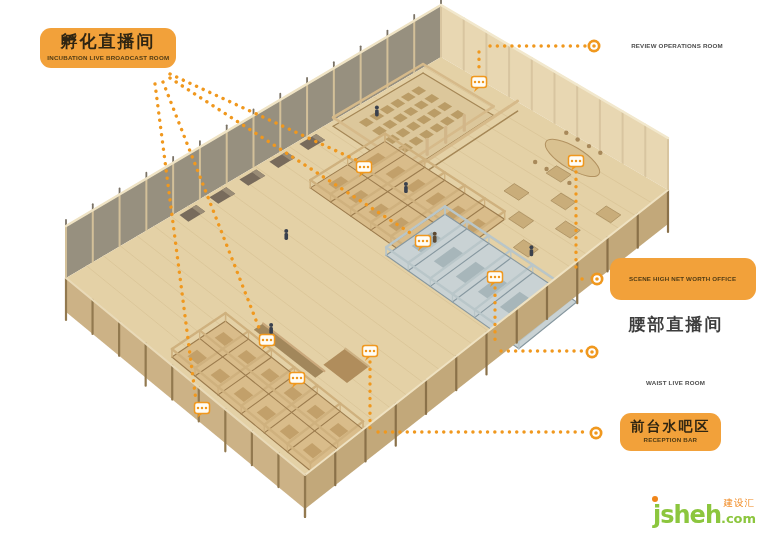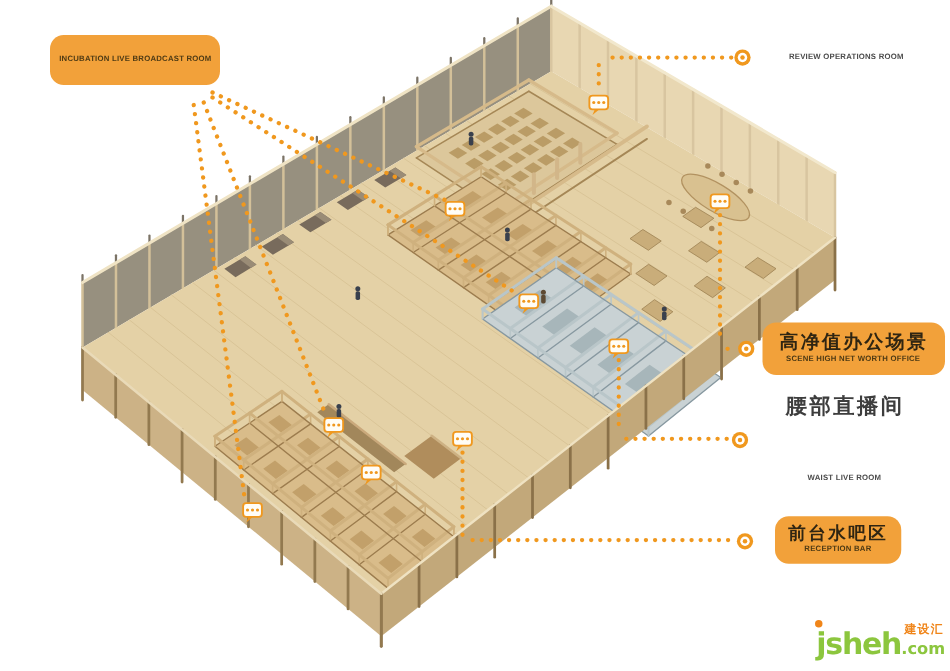--- a/index.html
+++ b/index.html
@@ -13,21 +13,21 @@
   .lbl .en{font-weight:700;font-size:10px;color:#4F3B15;white-space:nowrap;transform:scale(0.62);transform-origin:50% 50%;letter-spacing:0.3px;}
   .lbl-plain .cn{color:#3D3D3D;}
   .lbl-plain .en{color:#4C4C4C;}
   .cn-lg{font-size:17px;}
   .cn-md{font-size:15px;}
   .cn-sm{font-size:14px;}
   .wm{position:absolute;right:5px;bottom:8px;width:112px;height:30px;}
   .wm-main{position:absolute;left:10px;bottom:0;font-weight:800;font-size:24px;color:#8CC63E;
            font-family:"DejaVu Sans",sans-serif;letter-spacing:-1px;}
   .wm-tld{font-size:13px;font-weight:700;letter-spacing:0;}
-  .wm-cn{position:absolute;right:0;top:-2px;font-size:9.5px;font-weight:700;color:#F08519;letter-spacing:1px;}
+  .wm-cn{position:absolute;right:0;top:-2px;font-size:9.5px;font-weight:400;color:#F08519;letter-spacing:1px;}
   .wm-dot{position:absolute;left:9px;top:-3px;width:6px;height:6px;border-radius:50%;background:#F08519;}
 </style>
 </head>
 <body>
 
 <div class="stage">
 
   <svg id="plan" width="760" height="537" viewBox="0 0 760 537">
       <g>
         <polygon points="66.0,278.0 441.0,57.0 441.0,5.0 66.0,226.0" fill="#97907F"></polygon>
@@ -469,29 +469,29 @@
           <path d="M -3 4 L -5 9 L 1 4 Z" fill="#F0981E"></path>
           <rect x="-7.5" y="-6.5" width="15" height="11" rx="2.5" fill="#FFFDF6" stroke="#F0981E" stroke-width="1.5"></rect>
           <circle cx="-4" cy="-1" r="1.25" fill="#F0981E"></circle>
           <circle cx="0" cy="-1" r="1.25" fill="#F0981E"></circle>
           <circle cx="4" cy="-1" r="1.25" fill="#F0981E"></circle>
         </g>
       </g>
     </svg>
 
   <div class="lbl lbl-box" style="left:40px;top:28px;width:136px;height:40px;">
+    <span class="cn cn-lg">孵化直播间</span>
     <span class="en">INCUBATION LIVE BROADCAST ROOM</span>
   </div>
 
   <div class="lbl lbl-plain" style="left:606px;top:29px;width:142px;height:34px;">
     <span class="en">REVIEW OPERATIONS ROOM</span>
   </div>
 
   <div class="lbl lbl-box" style="left:610px;top:258px;width:146px;height:42px;">
-    <span class="cn cn-md">高净值办公场景</span>
     <span class="en">SCENE HIGH NET WORTH OFFICE</span>
   </div>
 
   <div class="lbl lbl-plain" style="left:612px;top:335px;width:128px;height:33px;gap:42px;">
     <span class="cn cn-lg">腰部直播间</span>
     <span class="en">WAIST LIVE ROOM</span>
   </div>
 
   <div class="lbl lbl-box" style="left:620px;top:413px;width:101px;height:38px;">
     <span class="cn cn-sm">前台水吧区</span>

